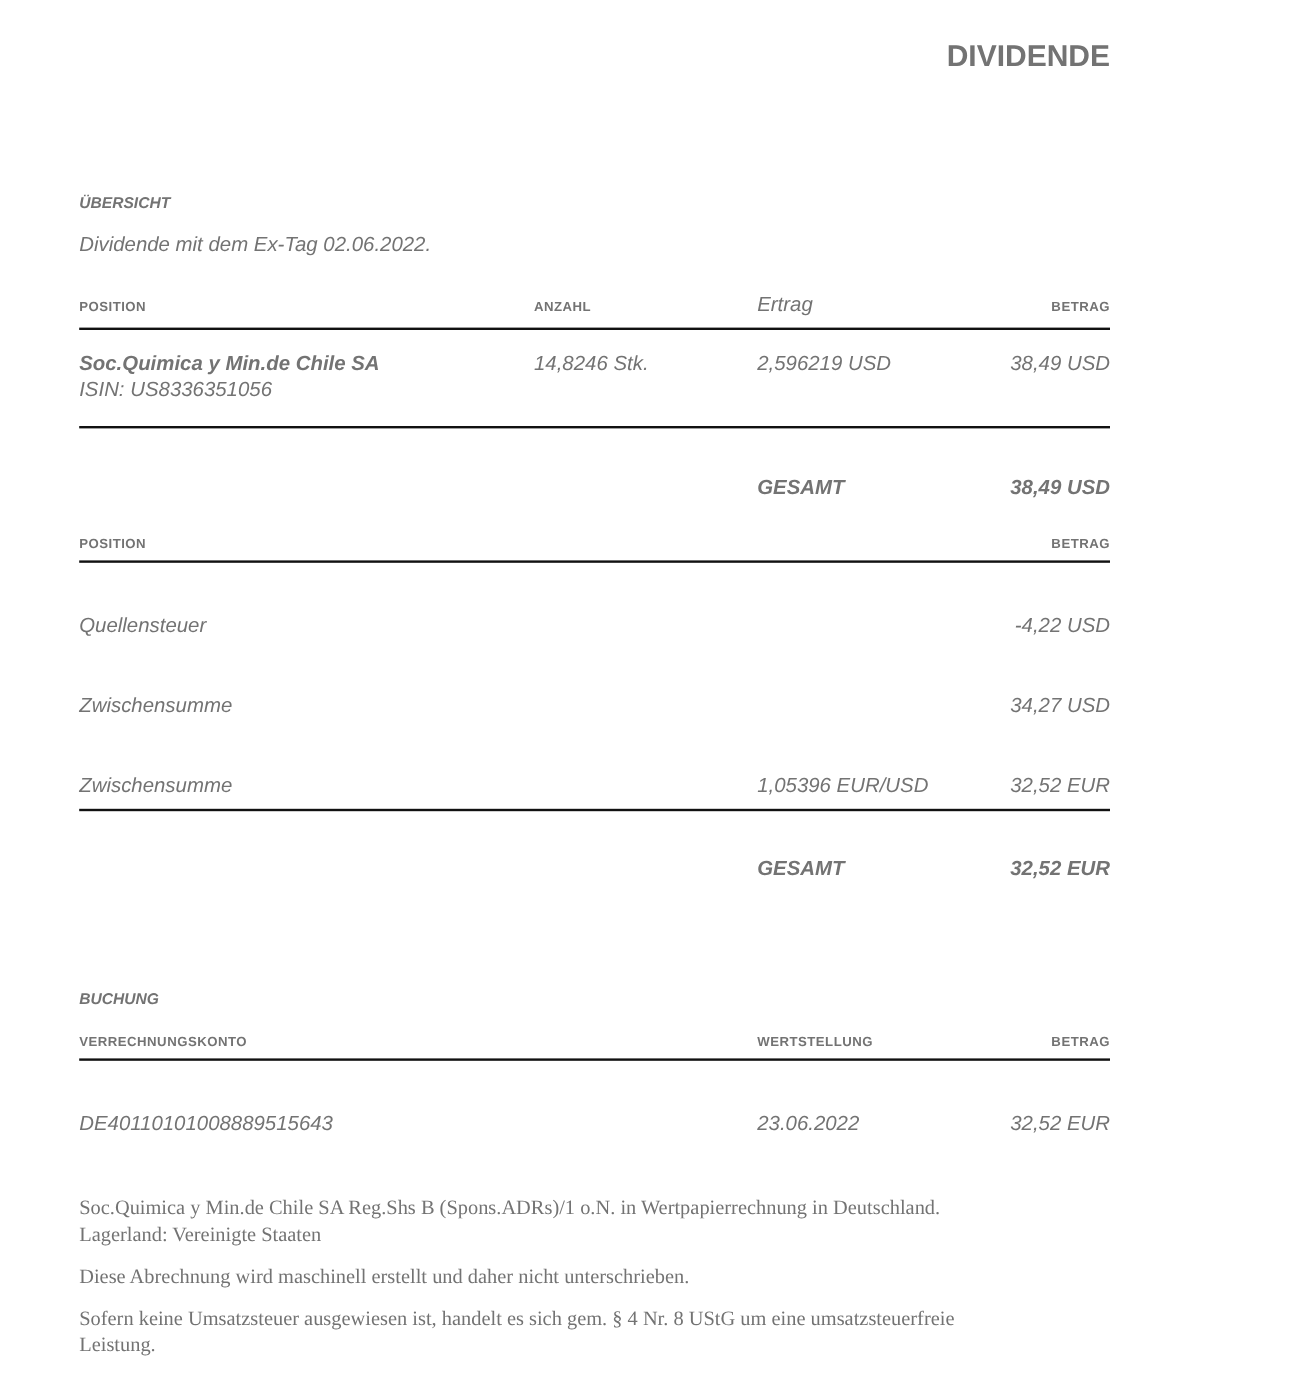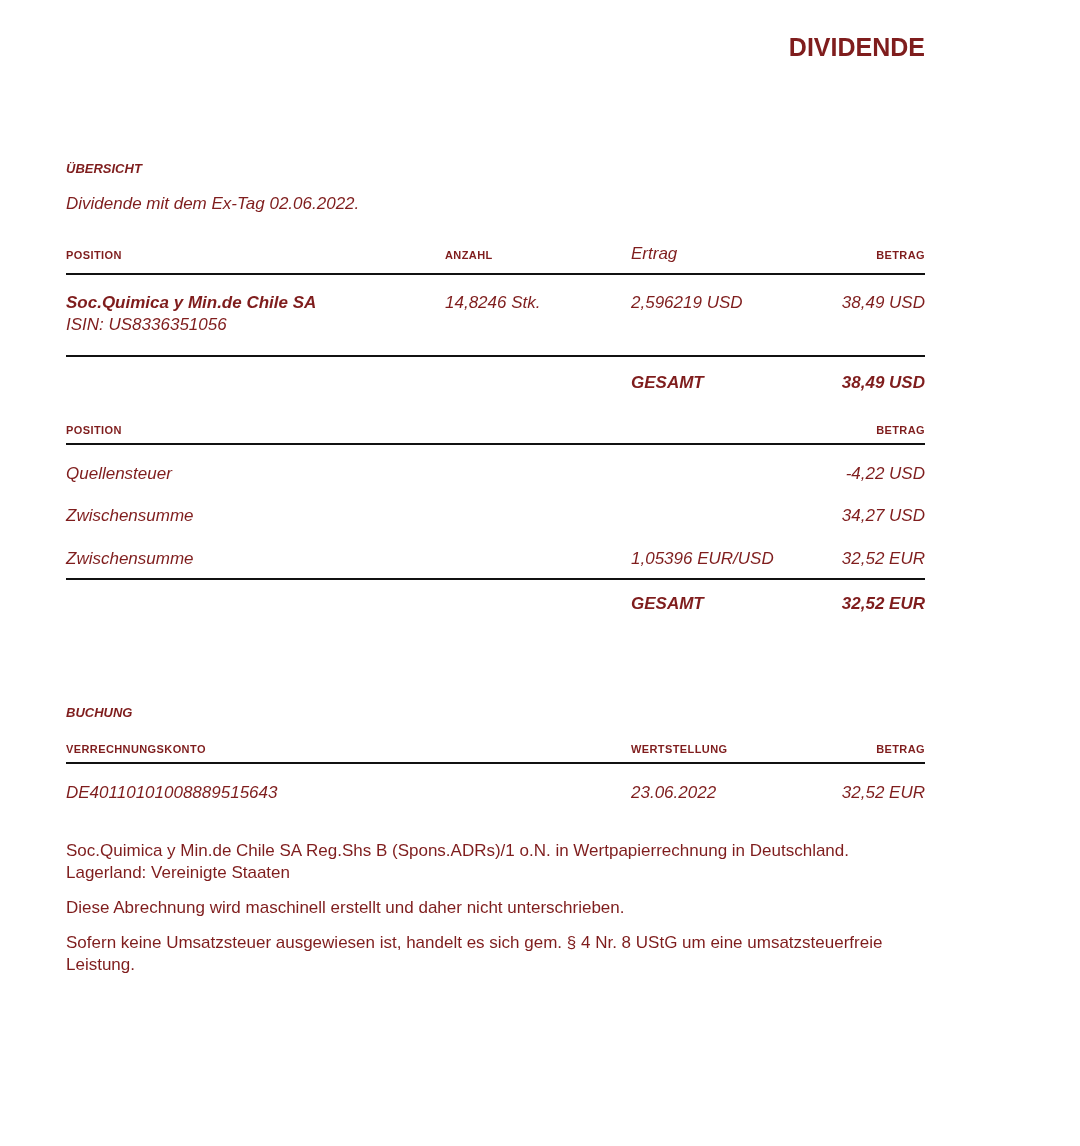--- a/index.html
+++ b/index.html
@@ -1,28 +1,28 @@
 <!DOCTYPE html>
 <html><head>
 <meta charset="utf-8">
 <style>
   html, body { margin: 0; padding: 0; background: #ffffff; }
   .page {
     width: 998px; height: 1146px; box-sizing: border-box;
     padding: 33px 73px 0 66px;
-    background: #ffffff; color: #7f1d1d;
+    background: #ffffff; color: #737373;
     font-family: "Liberation Sans", sans-serif;
     overflow: hidden; position: relative;
   }
   .doc-title { text-align: right; font-size: 25px; font-weight: 700; line-height: 28px; }
   .section-heading { font-size: 13px; font-weight: 700; line-height: 24px; font-style: italic; }
   .subtitle { font-size: 17px; line-height: 22px; margin-top: 12px; }
 
   .grid4 { display: grid; grid-template-columns: 379px 186px 1fr auto; }
-  .grid3 { display: grid; grid-template-columns: 565px 1fr auto; }
+  .grid3 { display: grid; grid-template-columns: 565px 1fr auto; margin-top: 24px; }
 
   .thead { align-items: baseline; padding-bottom: 7px; border-bottom: 2.5px solid #111111; }
   .smallcap { font-size: 11px; font-weight: 700; letter-spacing: 0.4px; }
   .body-text { font-size: 17px; line-height: 22.4px; font-style: italic; }
   .right { text-align: right; }
   .bold { font-weight: 700; }
 
   .sec-uebersicht .section-heading { margin-top: 96px; }
   .overview-head { margin-top: 28px; }
   .overview-row { padding: 17px 0 18px 0; border-bottom: 2.5px solid #111111; }
@@ -32,21 +32,21 @@
   .abr-head { margin-top: 30px; }
   .abr-rows { border-bottom: 2.5px solid #111111; padding-bottom: 8px; }
   .abr-row1 { padding-top: 18px; }
   .abr-row { padding-top: 20px; }
   .abr-total { padding-top: 13px; }
 
   .sec-buchung .section-heading { margin-top: 85px; }
   .buch-head { margin-top: 18px; }
   .buch-row { padding-top: 18px; }
 
-  .footnotes { margin-top: 36px; }
+  .footnotes { margin-top: 48px; font-family: Liberation Serif, serif; }
   .footnote { font-size: 17px; line-height: 22px; }
   .footnote + .footnote { margin-top: 13px; }
   .footnote .line { display: block; }
 </style>
 </head>
 <body>
 
 <div class="page">
 
   <div class="doc-title">DIVIDENDE</div>

